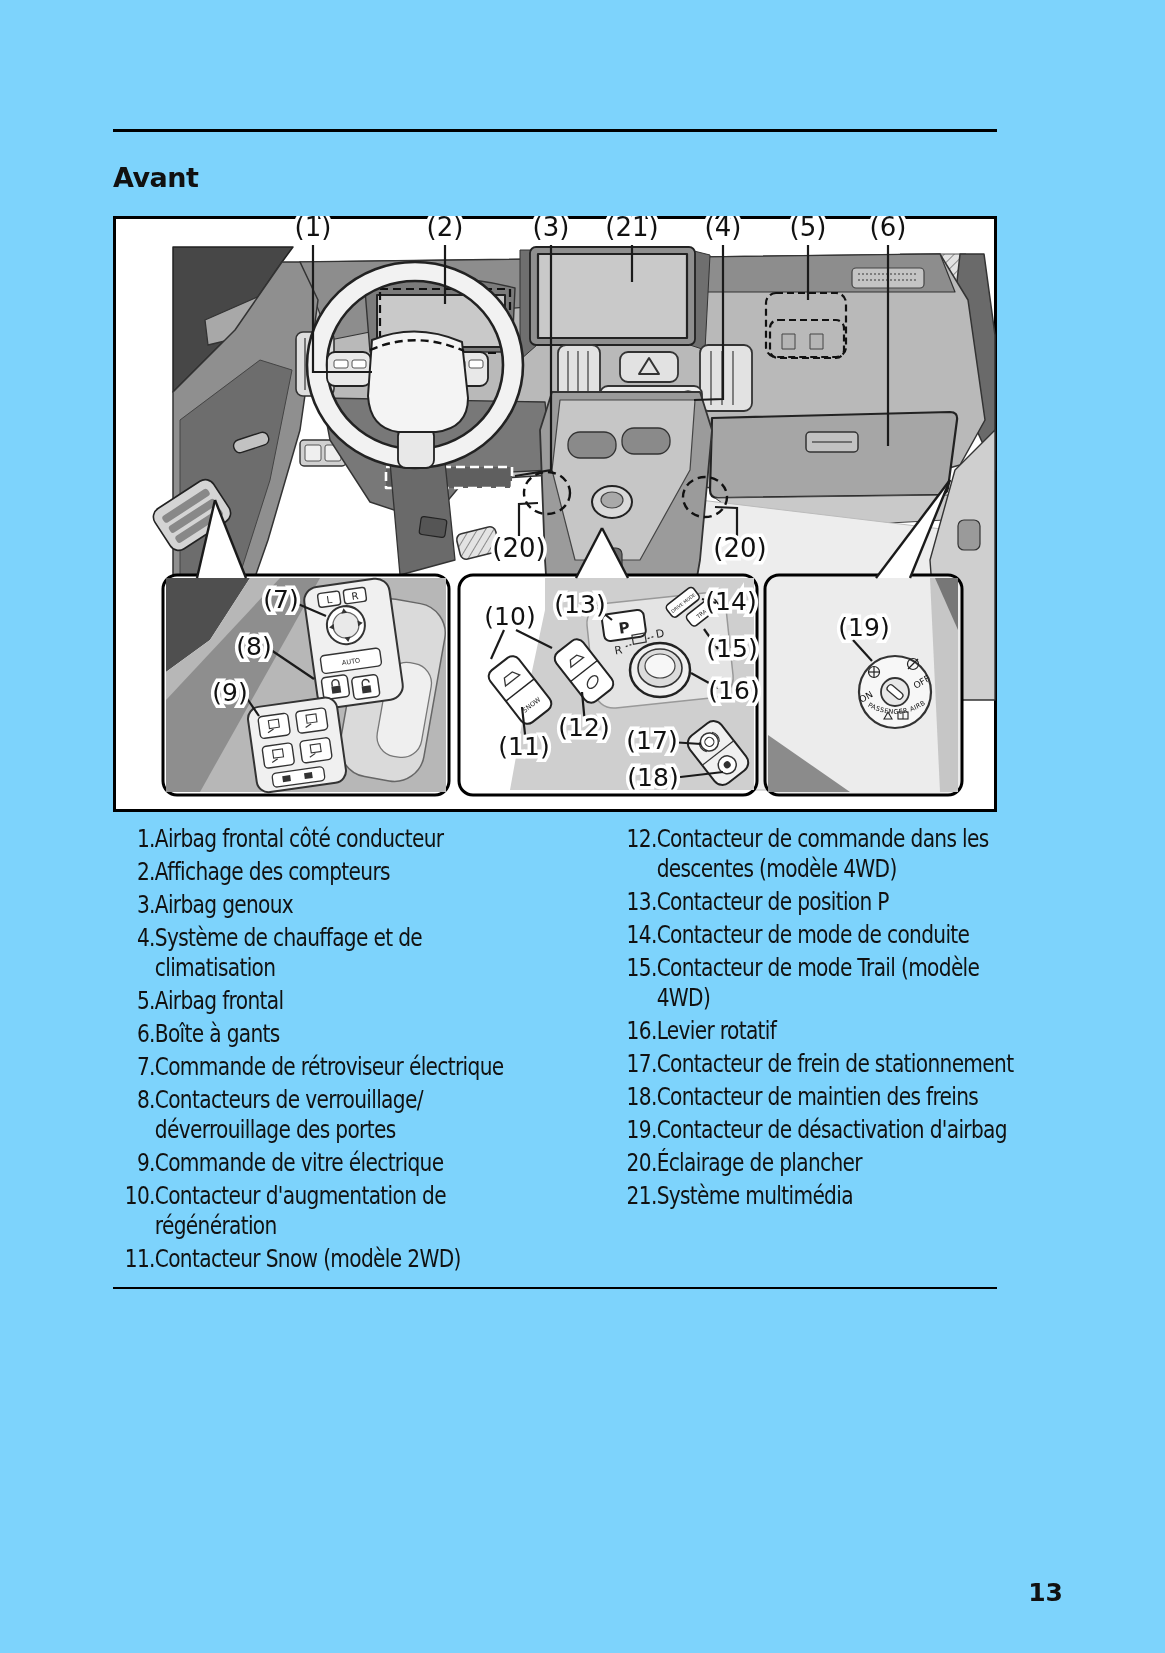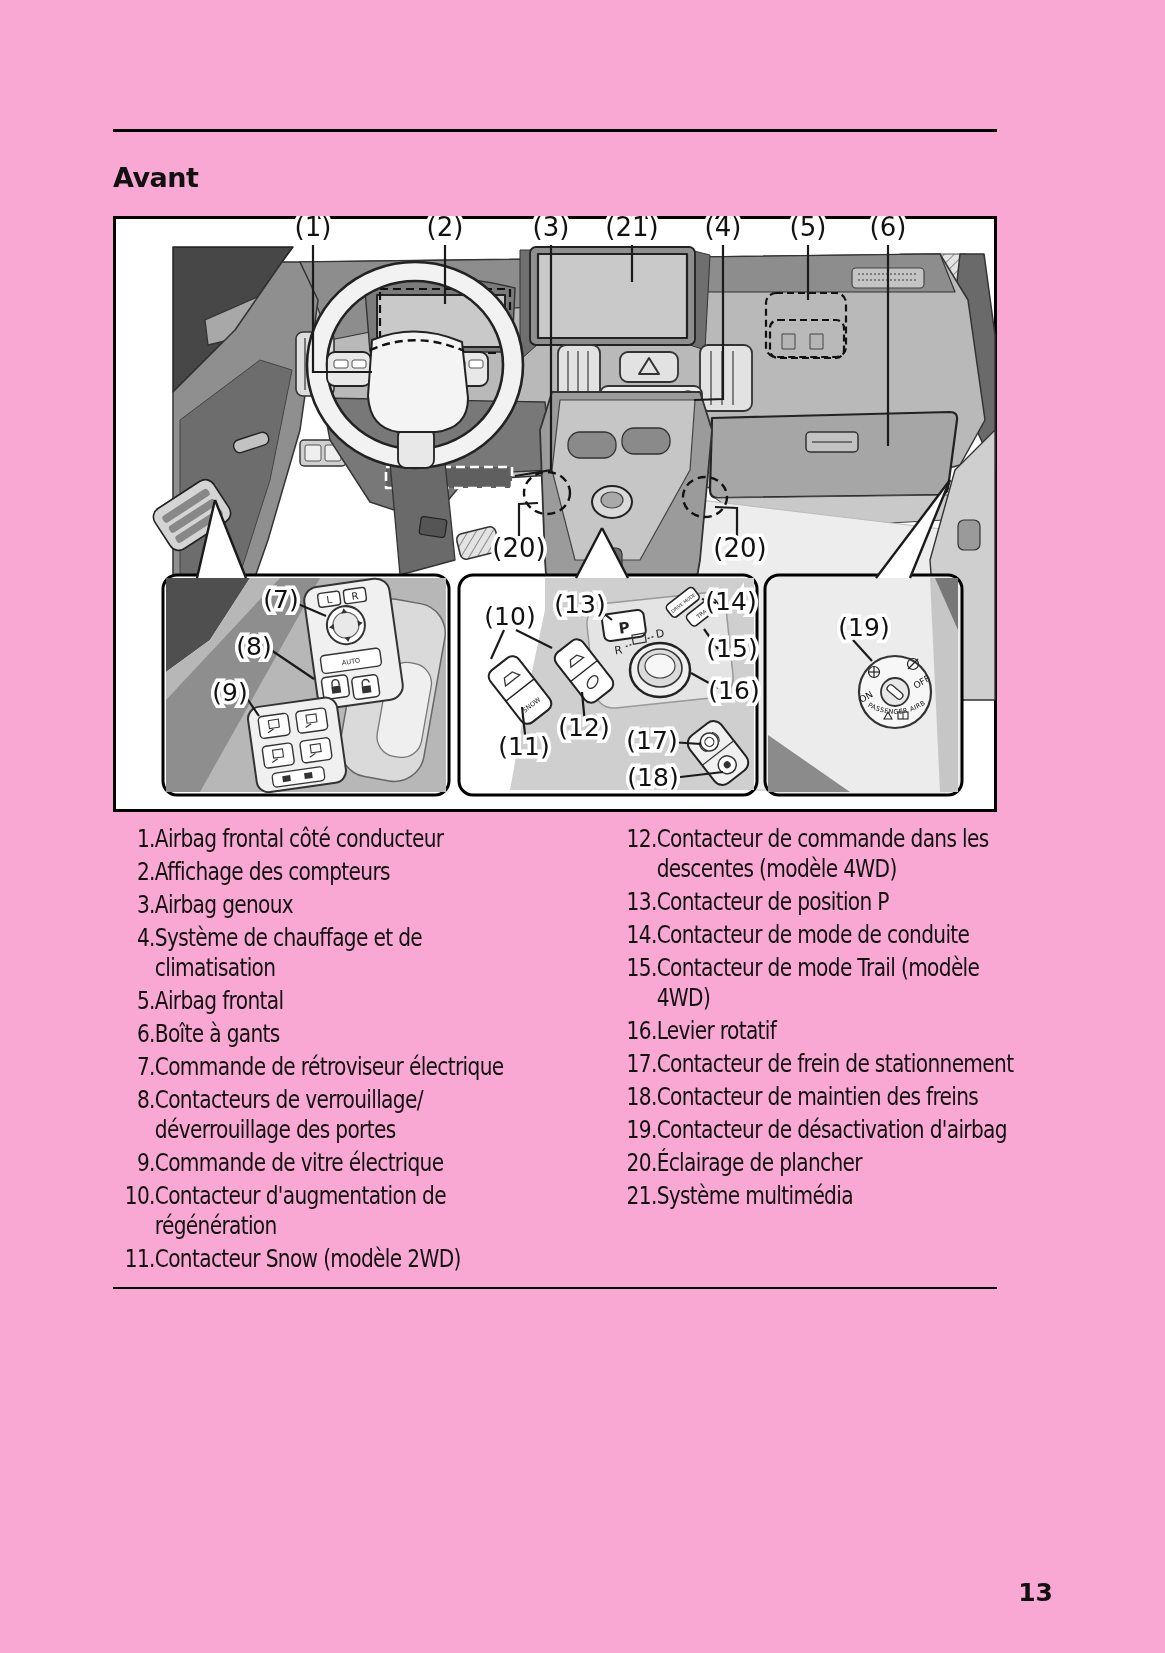--- a/index.html
+++ b/index.html
@@ -1,38 +1,38 @@
 <!DOCTYPE html>
 <html><head>
 <meta charset="utf-8">
 <style>
   html,body { margin:0; padding:0; background:#ffffff; }
   .canvas {
-    position:relative; width:1165px; height:1653px; background:#f9a8d4;
+    position:relative; width:1165px; height:1653px; background:#7dd3fc;
     font-family:"DejaVu Sans", sans-serif; color:#111; overflow:hidden;
   }
   .rule { position:absolute; left:113px; width:884px; background:#000; }
   .rule.top { top:129px; height:3px; }
   .rule.bottom { top:1287px; height:2px; }
   .title {
     position:absolute; left:113px; top:144px;
     font-size:27px; font-weight:bold; letter-spacing:-0.5px;
   }
   .figure-wrap { position:absolute; left:113px; top:216px; width:884px; height:596px; }
   .legend-col { position:absolute; top:824px; transform:scaleX(0.84); transform-origin:0 0; }
   .legend-col ol { list-style:none; margin:0; padding:0; width:600px; }
   .legend-col li { display:flex; align-items:flex-start; margin:0 0 3px 0;
     font-size:24px; line-height:30px; letter-spacing:-0.8px; }
   .legend-col .num { flex:none; text-align:right; }
   .col-left { left:117px; }
   .col-right { left:618px; }
   .col-left .num { width:45px; }
   .col-right .num { width:46px; }
   .txt { white-space:pre-line; }
-  .page-number { position:absolute; right:112px; top:1578px; font-size:25px; font-weight:bold; }
+  .page-number { position:absolute; right:102px; top:1578px; font-size:25px; font-weight:bold; }
   
   text { font-family:"DejaVu Sans", sans-serif; fill:#111; }
   .callout { font-size:26px; paint-order:stroke; stroke:#fff; stroke-width:7px; text-anchor:middle; }
   .callout.small { font-size:25px; }
   .tiny { text-anchor:middle; fill:#222; }
 </style>
 </head>
 <body>
 
 <div class="canvas">

